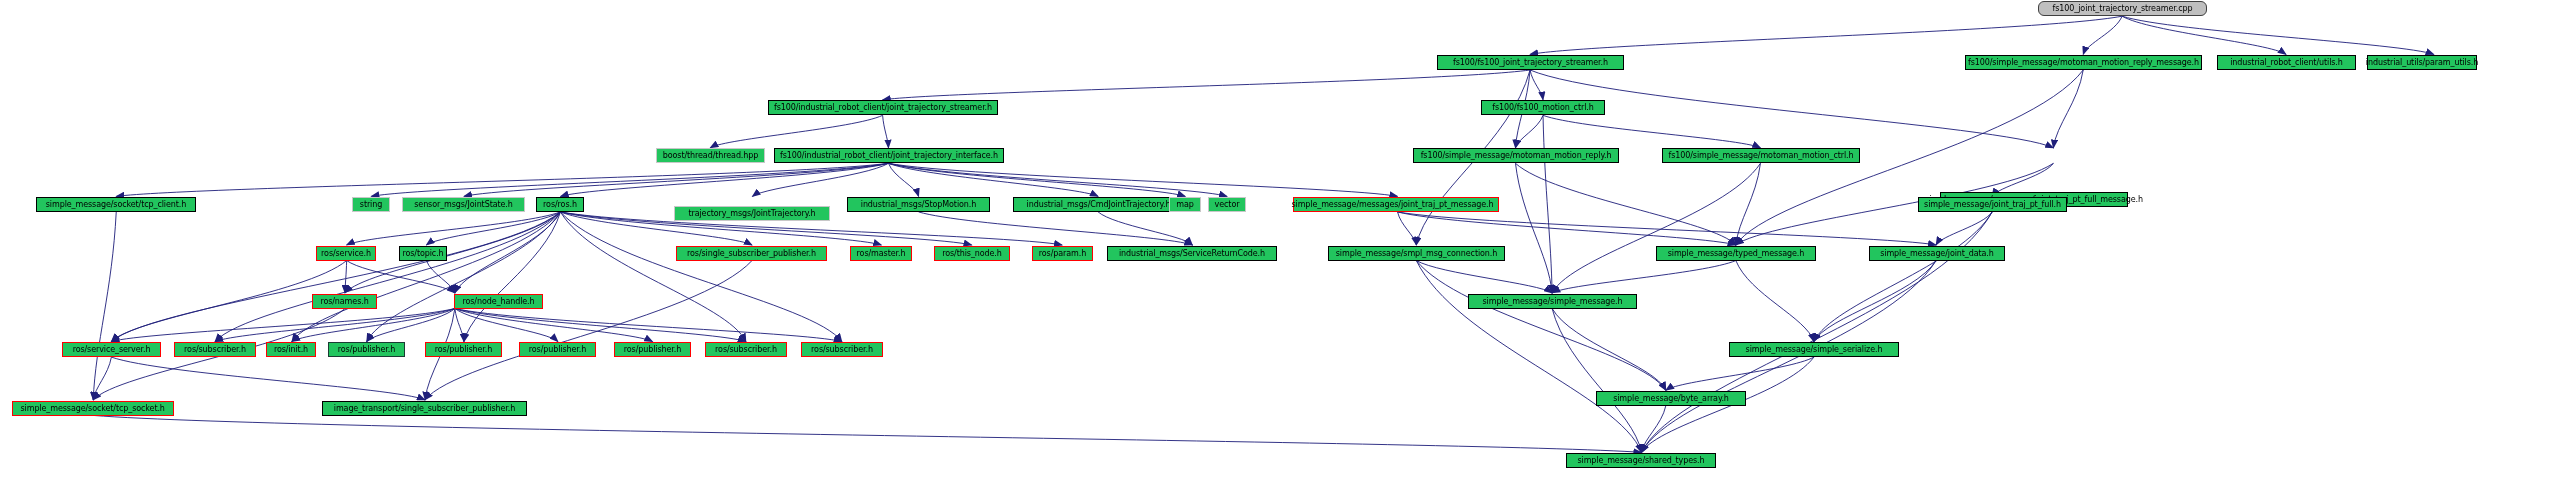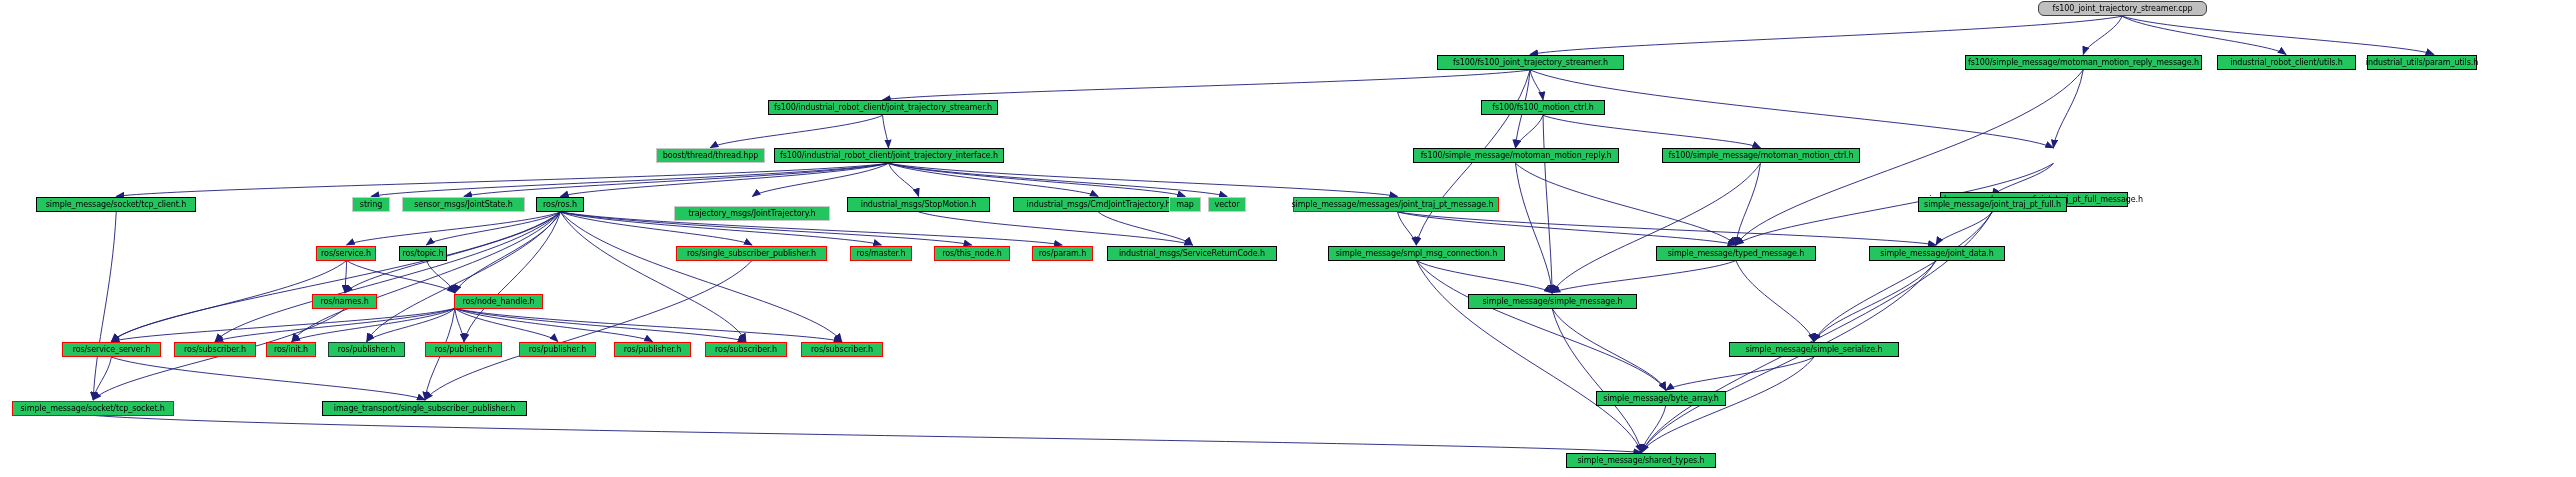--- a/index.html
+++ b/index.html
@@ -249,21 +249,21 @@
       </div>
       <div class="node n-red" style="left: 705px; top: 342px; width: 82px;">
         <span>ros/subscriber.h</span>
       </div>
       <div class="node n-red" style="left: 801px; top: 342px; width: 82px;">
         <span>ros/subscriber.h</span>
       </div>
       <div class="node " style="left: 1729px; top: 342px; width: 170px;">
         <span>simple_message/simple_serialize.h</span>
       </div>
-      <div class="node " style="left: 1596px; top: 391px; width: 130px;">
+      <div class="node " style="left: 1596px; top: 391px; width: 150px;">
         <span>simple_message/byte_array.h</span>
       </div>
       <div class="node n-red" style="left: 11.7px; top: 401px; width: 162px;">
         <span>simple_message/socket/tcp_socket.h</span>
       </div>
       <div class="node " style="left: 322px; top: 401px; width: 205px;">
         <span>image_transport/single_subscriber_publisher.h</span>
       </div>
       <div class="node " style="left: 1566px; top: 453px; width: 150px;">
         <span>simple_message/shared_types.h</span>

